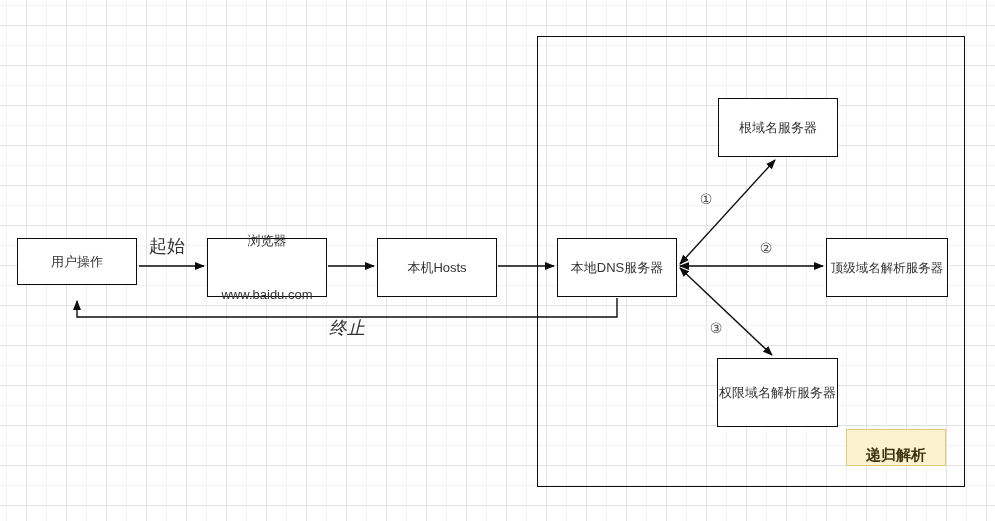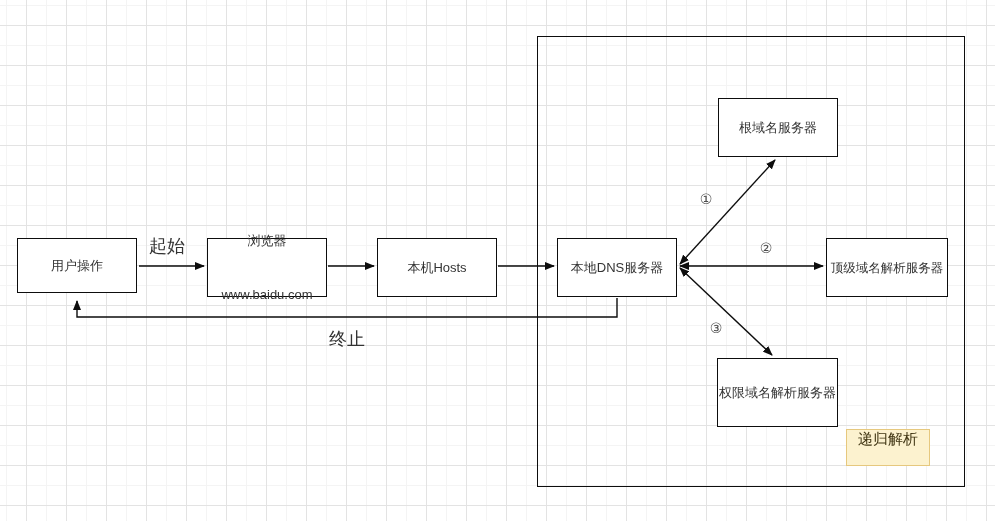--- a/index.html
+++ b/index.html
@@ -42,60 +42,60 @@
     align-items: center;
     justify-content: center;
     background: #ffffff;
     border: 1.5px solid #0d0d0d;
     color: #333333;
     font-size: 13px;
     line-height: 18px;
     text-align: center;
   }
 
-  .n-user     { left: 17px;  top: 238px; width: 120px; height: 55px; }
+  .n-user     { left: 17px;  top: 238px; width: 120px; height: 47px; }
   .n-browser  { left: 207px; top: 238px; width: 120px; height: 59px; gap: 36px; }
   .n-hosts    { left: 377px; top: 238px; width: 120px; height: 59px; }
   .n-localdns { left: 557px; top: 238px; width: 120px; height: 59px; }
   .n-root     { left: 718px; top: 98px;  width: 120px; height: 59px; }
   .n-tld      { left: 826px; top: 238px; width: 122px; height: 59px; font-size: 12.5px; }
   .n-auth     { left: 717px; top: 358px; width: 121px; height: 69px; }
 
   .edge-label {
     position: absolute;
     transform: translate(-50%, -50%);
     color: #333333;
     font-size: 18px;
     white-space: nowrap;
     background: transparent;
   }
   .lbl-start { left: 167px; top: 246px; }
-  .lbl-end   { left: 347px; top: 339px; }
+  .lbl-end   { left: 347px; top: 328px; font-style: italic; }
   .step-label {
     position: absolute;
     transform: translate(-50%, -50%);
     color: #4d4d4d;
     font-size: 14px;
   }
   .lbl-step1 { left: 706px; top: 199px; }
   .lbl-step2 { left: 766px; top: 248px; }
   .lbl-step3 { left: 716px; top: 328px; }
 
   .note {
     position: absolute;
     left: 846px; top: 429px;
-    width: 84px; height: 37px;
+    width: 100px; height: 37px;
     display: flex;
-    align-items: flex-start;
+    align-items: flex-end;
     justify-content: center;
     border: 1.5px solid #e6c87e;
     background: #fcf2cf;
     color: #3f3412;
     font-size: 15px;
-    font-weight: normal;
+    font-weight: bold;
   }
 </style>
 </head>
 <body>
 
 <div class="canvas">
 
   <svg class="wires" viewBox="0 0 995 521" xmlns="http://www.w3.org/2000/svg">
     <defs>
       <marker id="arrow" markerWidth="10" markerHeight="8" refX="9" refY="4" orient="auto-start-reverse" markerUnits="userSpaceOnUse">

